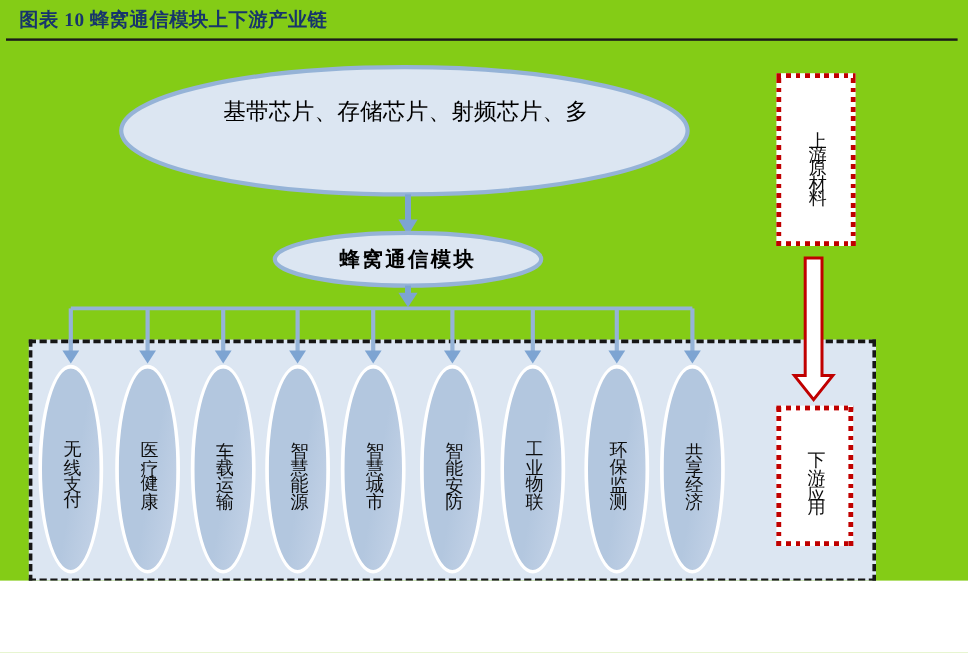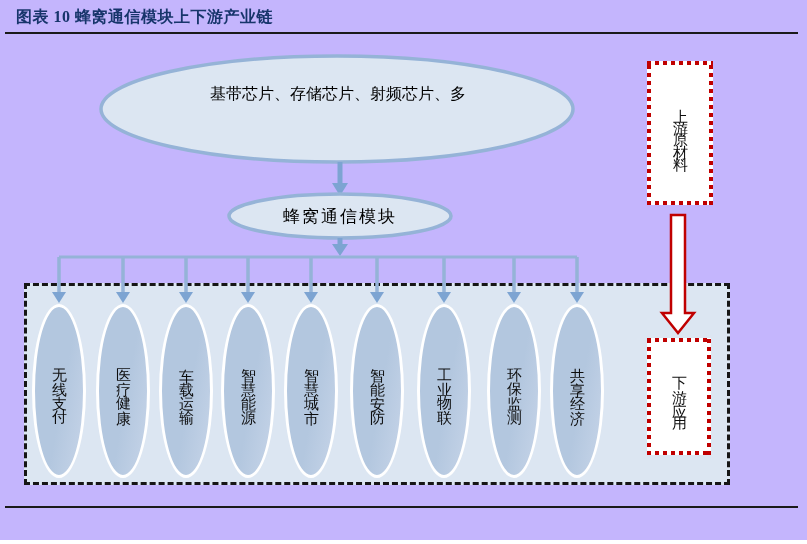--- a/index.html
+++ b/index.html
@@ -1,17 +1,17 @@
 <!DOCTYPE html>
 <html><head>
 <meta charset="utf-8">
 <style>
   html,body{margin:0;padding:0;background:#fff;}
   .page{
-    position:relative;width:807px;height:540px;background:#c4b5fd;overflow:hidden;
+    position:relative;width:807px;height:484px;background:#84cc16;overflow:hidden;
     font-family:"Liberation Serif","DejaVu Serif",serif;
   }
   .abs{position:absolute;}
   .figure-title{
     left:16px;top:7px;font-size:16px;font-weight:bold;color:#17356b;
     letter-spacing:0.5px;white-space:nowrap;
   }
   .title-rule{left:5px;top:32px;width:793px;height:2px;background:#1a1a1a;}
   .bottom-rule{left:5px;top:506px;width:793px;height:2px;background:#1a1a1a;}
   .source-line{left:16px;top:512px;font-size:14px;color:#3a53a4;white-space:nowrap;}
@@ -47,25 +47,25 @@
   }
   .upstream-box{left:647px;top:61px;width:66px;height:144px;}
   .upstream-box .vtext{letter-spacing:12px;transform:translateY(-6px);}
   .downstream-box{left:647px;top:338px;width:64px;height:117px;}
   .downstream-box .vtext{letter-spacing:13px;transform:translateY(-6px);}
 
   .svg-layer{left:0;top:0;pointer-events:none;}
 
   .upstream-ellipse-text{
     left:178px;top:77px;width:320px;text-align:center;
-    font-size:16px;line-height:34px;color:#000;
+    font-size:19px;line-height:34px;color:#000;
   }
   .module-ellipse-text{
     left:230px;top:206px;width:220px;text-align:center;
-    font-size:17px;font-weight:normal;color:#000;line-height:21px;letter-spacing:2px;
+    font-size:17px;font-weight:bold;color:#000;line-height:21px;letter-spacing:2px;
   }
 </style>
 </head>
 <body>
 
 <div class="page">
 
   <div class="abs figure-title">图表 10  蜂窝通信模块上下游产业链</div>
   <div class="abs title-rule"></div>
 

